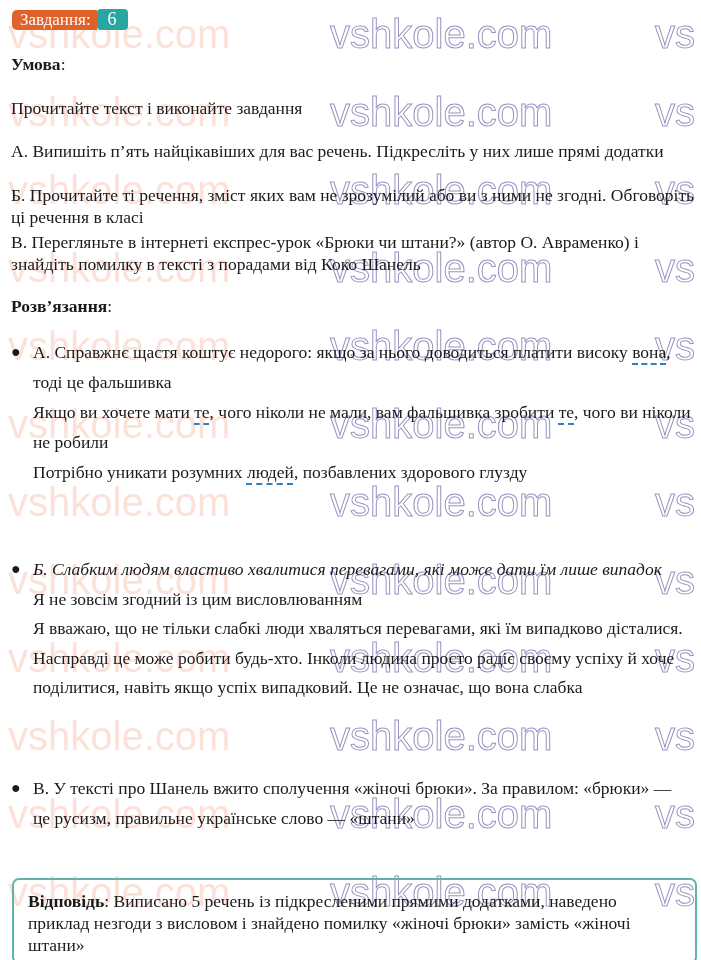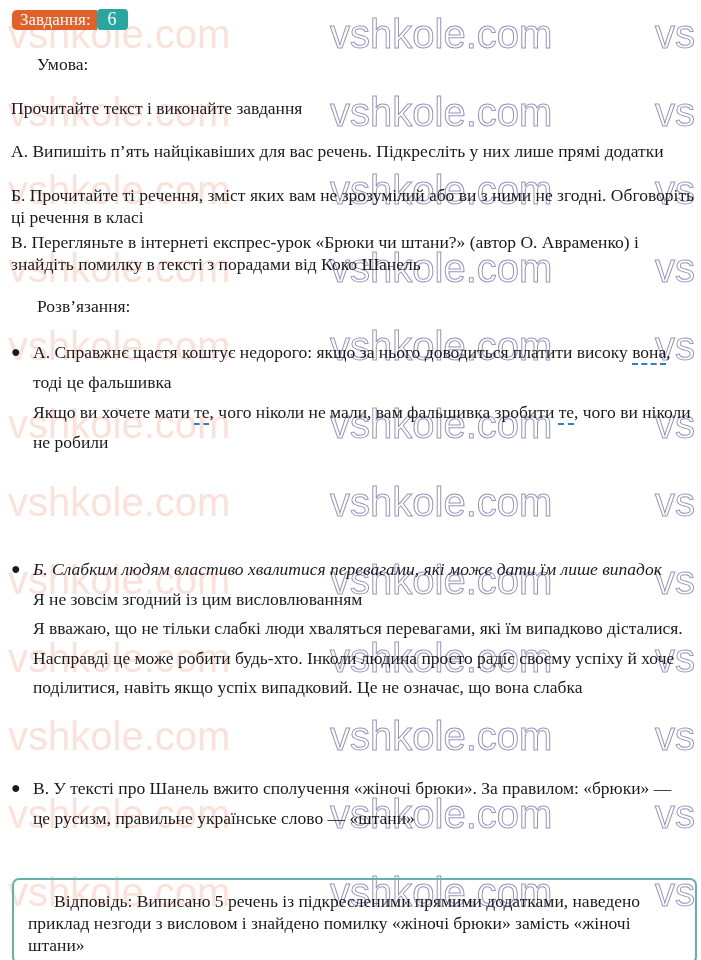--- a/index.html
+++ b/index.html
@@ -7,21 +7,21 @@
          font-family:"Liberation Serif", "DejaVu Serif", serif; color:#1a1a1a; }
   .page { position:absolute; left:0; top:0; width:701px; height:960px; }
   .badge { position:absolute; left:12px; top:6px; height:27px; display:flex; align-items:center;
            border-radius:5px; overflow:visible; }
   .badge-label { background:#e0622a; color:#fff; font-size:17px; padding:0 6px 0 8px;
                  display:flex; align-items:center; border-radius:5px 0 0 5px; }
   .badge-num { background:#2aa6a0; color:#fff; font-size:18px; padding:0 11px;
                display:flex; align-items:center; border-radius:4px; margin-top:-2px; margin-bottom:-2px;}
   .badge-tail { background:#e0622a; width:6px; border-radius:0 5px 5px 0; }
   .txt { position:absolute; left:11px; font-size:17.5px; line-height:22px; }
-  .heading { font-weight:normal;margin-left:26px; }
+  .heading { font-weight:bold; }
   .list { position:absolute; left:11px; width:680px; font-size:17.5px; }
   .bullet-item { position:relative; padding-left:22px; }
   .bullet { position:absolute; left:0; top:0; font-size:16px; }
   .line { line-height:30px; display:block; }
   .ital { font-style:italic; }
   .du { text-decoration:underline dashed #2f7fc1; text-underline-offset:5px; text-decoration-thickness:1.5px; }
   .answer-box { position:absolute; left:12px; top:878px; width:685px; height:86px; box-sizing:border-box;
                 border:2.5px solid #5fb3a8; border-radius:7px; padding:10px 14px 0 14px;
                 font-size:17.5px; line-height:22px; }
   .wm { position:absolute; font-family:"Liberation Sans", sans-serif; font-size:40px; pointer-events:none; }
@@ -92,20 +92,23 @@
 
   <div class="list" style="top:337px">
     <div class="bullet-item">
       <span class="bullet" style="line-height:30px">●</span>
       <div style="line-height:30px;width:640px">
         <span>А. Справжнє щастя коштує недорого: якщо за нього доводиться платити високу </span><span class="du">вона</span><span>, тоді це фальшивка</span>
       </div>
       <div style="line-height:30px;width:660px">
         <span>Якщо ви хочете мати </span><span class="du">те</span><span>, чого ніколи не мали, вам фальшивка зробити </span><span class="du">те</span><span>, чого ви ніколи не робили</span>
       </div>
+      <div class="line">
+        <span>Потрібно уникати розумних </span><span class="du">людей</span><span>, позбавлених здорового глузду</span>
+      </div>
     </div>
   </div>
 
   <div class="list" style="top:554px">
     <div class="bullet-item">
       <span class="bullet" style="line-height:30px">●</span>
       <div class="ital" style="line-height:30px;width:650px">Б. Слабким людям властиво хвалитися перевагами, які може дати їм лише випадок</div>
       <div class="line">Я не зовсім згодний із цим висловлюванням</div>
       <div style="line-height:29.5px;width:660px">Я вважаю, що не тільки слабкі люди хваляться перевагами, які їм випадково дісталися. Насправді це може робити будь-хто. Інколи людина просто радіє своєму успіху й хоче поділитися, навіть якщо успіх випадковий. Це не означає, що вона слабка</div>
     </div>

